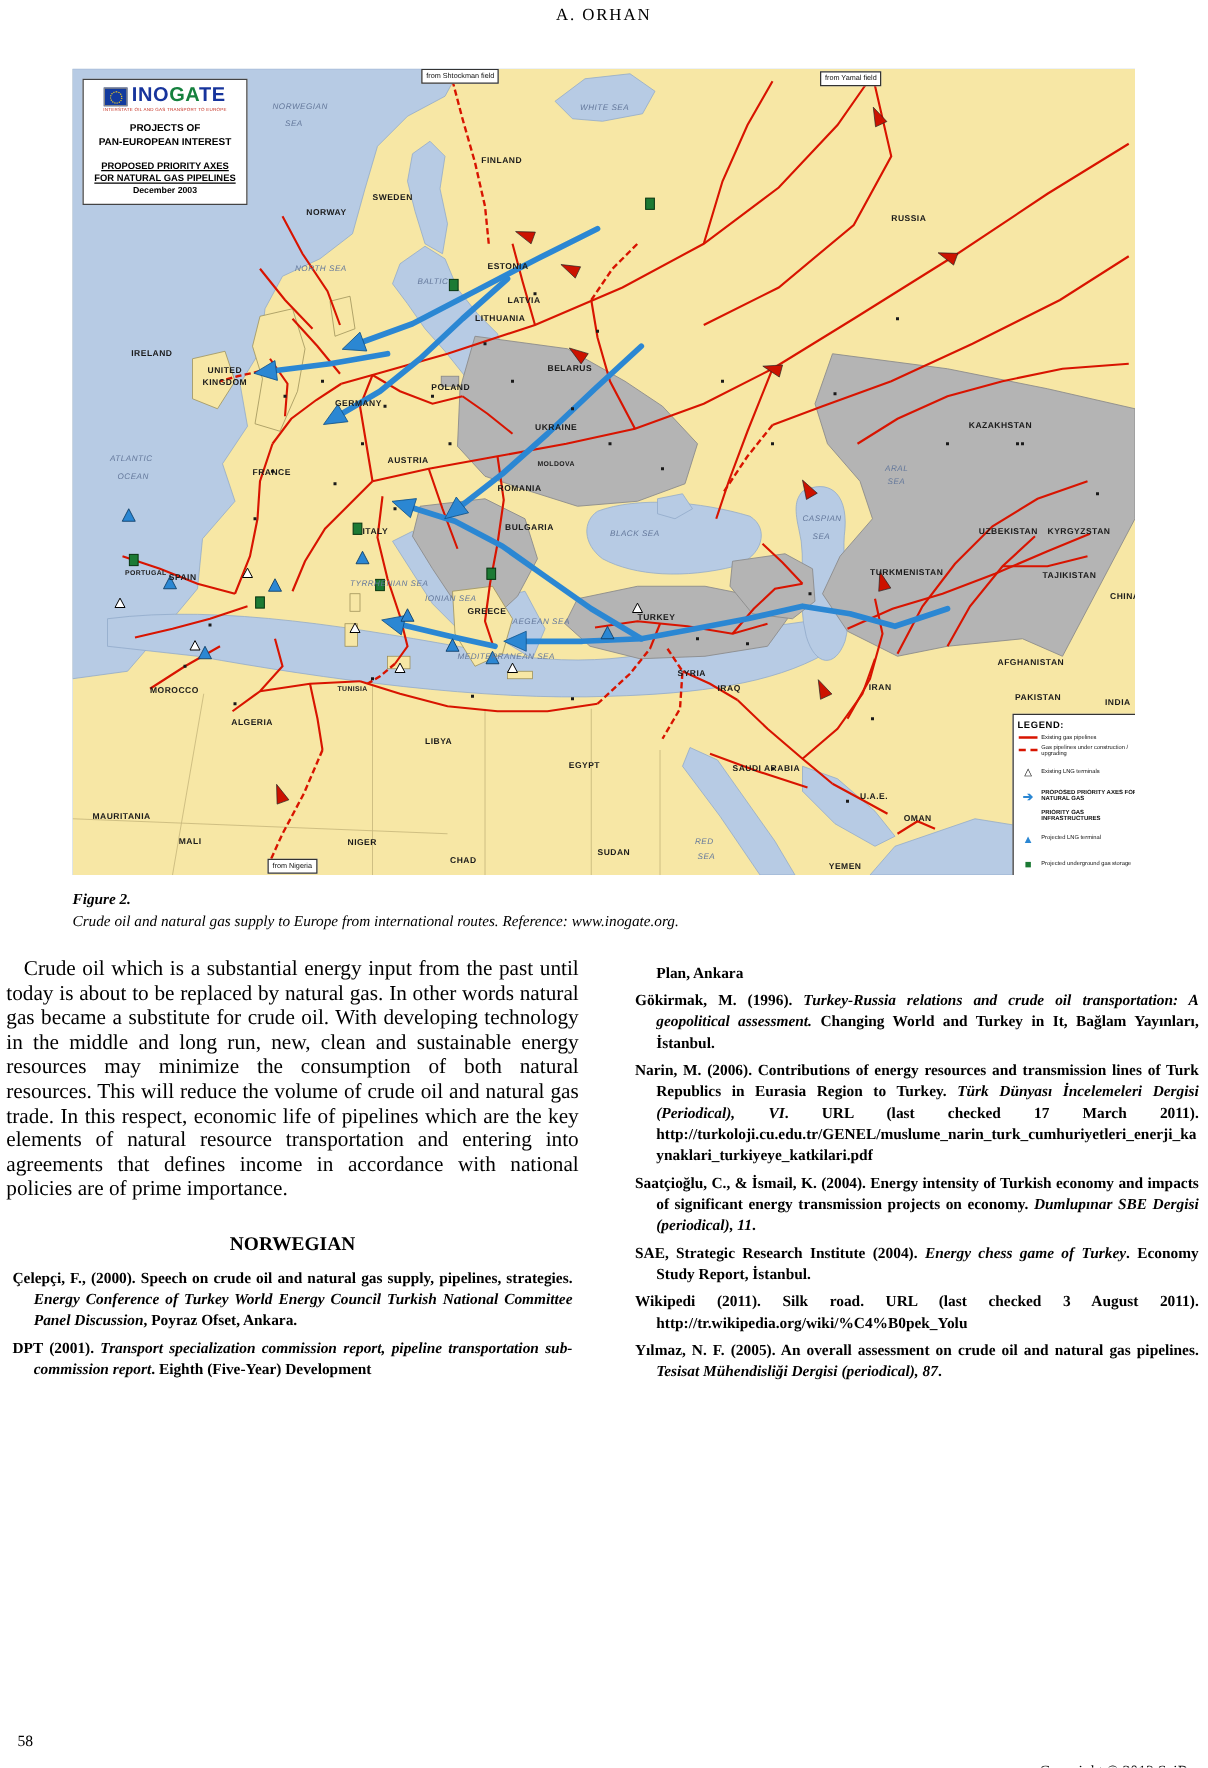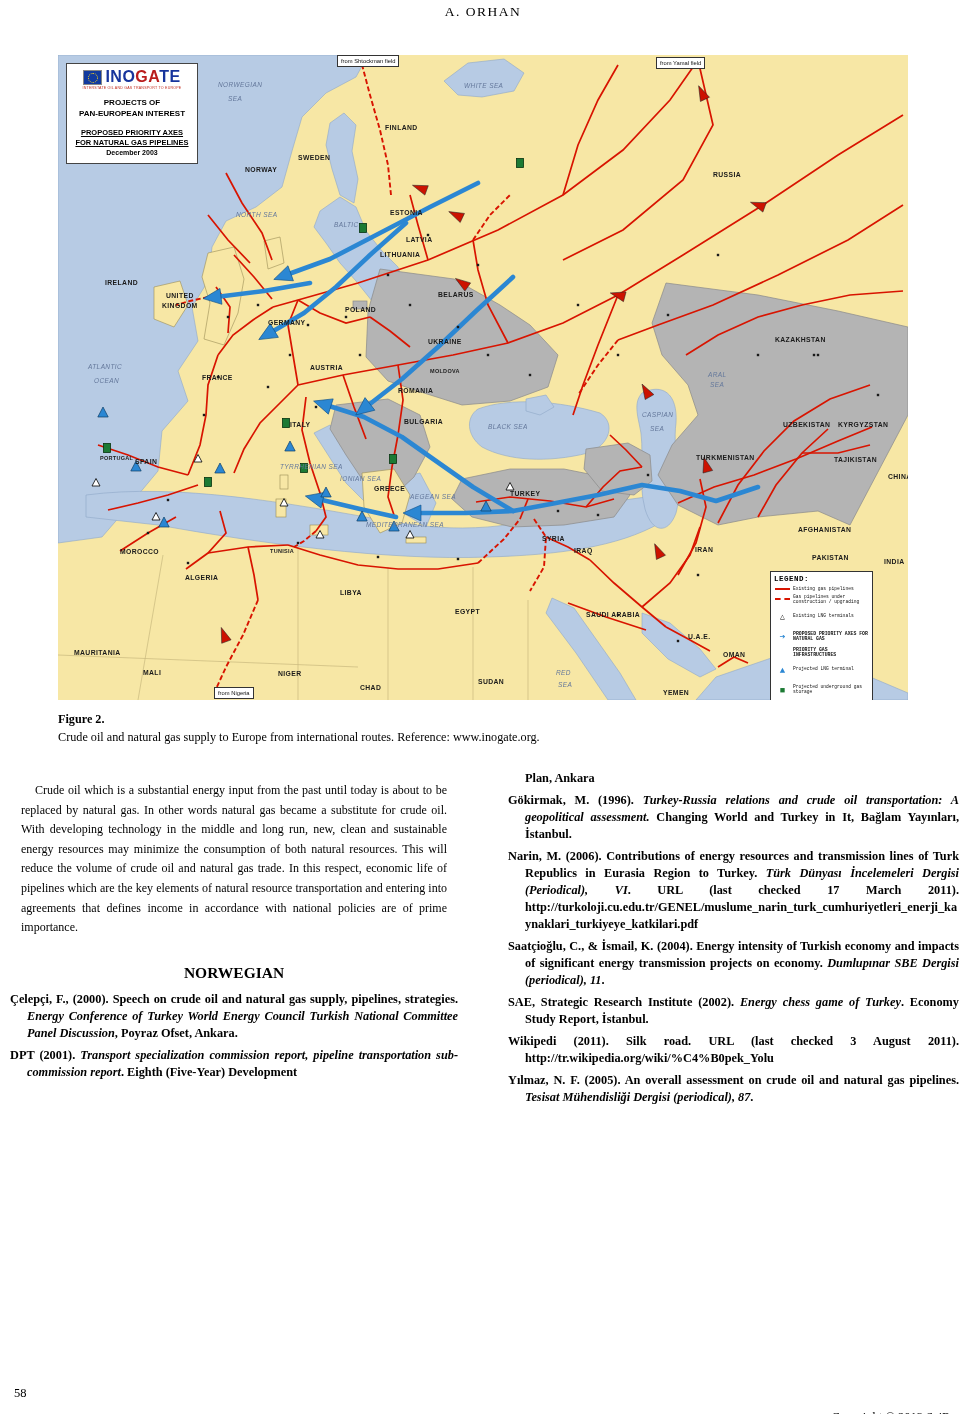--- a/index.html
+++ b/index.html
@@ -13,49 +13,49 @@
   .map-wrap svg{position:absolute;left:0;top:0;}
   .inogate{position:absolute;left:8px;top:8px;width:124px;border:1px solid #444;
            background:#fff;text-align:center;font-family:"Liberation Sans",sans-serif;
            padding:5px 3px 7px;}
   .brand-row{display:flex;align-items:center;justify-content:center;gap:3px;}
   .eu-flag{width:17px;height:13px;background:#123a9e;position:relative;flex:none;
            border:0.5px solid #888;}
   .eu-flag:after{content:"";position:absolute;left:4px;top:2px;width:8px;height:8px;
            border:1px dotted #ffd617;border-radius:50%;}
   .brand-word{font-size:16px;font-weight:bold;letter-spacing:0.5px;color:#17349c;line-height:16px;}
-  .brand-word .g{color:#b91c1c;}
+  .brand-word .g{color:#15803d;}
   .brand-sub{font-size:3.6px;color:#c32a1c;letter-spacing:.2px;margin-top:1px;}
   .ino-line12{font-size:8px;font-weight:bold;margin-top:7px;line-height:11px;}
   .ino-line34{font-size:7.5px;font-weight:bold;margin-top:9px;line-height:10px;text-decoration:underline;}
   .ino-line5{font-size:7px;font-weight:bold;margin-top:1px;}
-  .legendbox{position:absolute;left:712px;top:516px;width:96px;border:1px solid #333;
-             background:#fff;font-family:Liberation Mono, monospace;padding:3px 2px 4px 3px;}
+  .legendbox{position:absolute;left:752px;top:516px;width:96px;border:1px solid #333;
+             background:#fff;font-family:Liberation Sans, sans-serif;padding:3px 2px 4px 3px;}
   .legend-title{font-size:7.5px;font-weight:bold;letter-spacing:.5px;margin-bottom:3px;}
   .legend-row{display:flex;align-items:center;margin:2.5px 0;}
   .legend-row .sym{width:17px;flex:none;text-align:center;margin-right:2px;}
   .legend-row .lbl{font-size:4.6px;line-height:5px;color:#111;}
   .legend-row .lbl.b{font-weight:bold;font-size:4.8px;}
   .sym-line{height:0;border-top:2.5px solid #d81400;margin:0 1px;}
   .sym-dash{height:0;border-top:2.5px dashed #d81400;margin:0 1px;}
   .sym-tri-white{font-size:8px;line-height:8px;color:#000;}
   .sym-arrow{font-size:10px;line-height:9px;color:#2b87d3;font-weight:bold;}
   .sym-tri-blue{font-size:9px;line-height:9px;color:#2b87d3;}
   .sym-sq-green{font-size:9px;line-height:9px;color:#1c7a34;}
   .sym-none{height:1px;}
   .fieldbox{position:absolute;border:1px solid #333;background:#fff;
             font-family:"Liberation Sans",sans-serif;font-size:5.8px;line-height:10px;
             padding:0 3px;white-space:nowrap;color:#111;}
   
-  .caption{position:absolute;left:58px;top:710px;width:800px;font-size:12.2px;line-height:18px;}
+  .caption{position:absolute;left:58px;top:710px;width:800px;font-size:12.2px;line-height:18px;font-style:italic;}
   .caption b{display:block;}
   .col{position:absolute;top:765px;}
   .col-left{left:5px;width:458px;}
   .col-right{left:503px;width:461px;}
-  .body-par{font-size:12px;line-height:19.6px;text-align:justify;text-indent:14px;margin:16px;}
+  .body-par{font-size:17px;line-height:19.6px;text-align:justify;text-indent:14px;margin:0;}
   .refs-heading{font-size:15.5px;font-weight:bold;text-align:center;margin:26px 0 9px;}
   .ref{font-size:12.3px;line-height:17px;text-align:justify;margin:5px;
        padding-left:17px;text-indent:-17px;word-break:break-word;font-weight:bold;}
   .ref.cont{text-indent:0;}
   .ref em{font-style:italic;}
   .footer-left{position:absolute;left:2px;top:1386px;font-size:12.5px;margin-left:12px;}
   .footer-right{position:absolute;right:2px;top:1386px;font-size:12.5px;margin-top:24px;}
 </style>
 </head>
 <body>
@@ -400,20 +400,20 @@
       <p class="ref"><span>DPT (2001). </span><em>Transport specialization commission report, pipeline transportation sub-commission report</em><span>. Eighth (Five-Year) Development</span></p>
     </div>
 </div>
 
 <div class="col col-right">
   <div>
       <p class="ref cont"><span>Plan, Ankara</span></p>
       <p class="ref"><span>Gökirmak, M. (1996). </span><em>Turkey-Russia relations and crude oil transportation: A geopolitical assessment.</em><span> Changing World and Turkey in It, Bağlam Yayınları, İstanbul.</span></p>
       <p class="ref"><span>Narin, M. (2006). Contributions of energy resources and transmission lines of Turk Republics in Eurasia Region to Turkey. </span><em>Türk Dünyası İncelemeleri Dergisi (Periodical), VI</em><span>. URL (last checked 17 March 2011). http://turkoloji.cu.edu.tr/GENEL/muslume_narin_turk_cumhuriyetleri_enerji_kaynaklari_turkiyeye_katkilari.pdf</span></p>
       <p class="ref"><span>Saatçioğlu, C., &amp; İsmail, K. (2004). Energy intensity of Turkish economy and impacts of significant energy transmission projects on economy. </span><em>Dumlupınar SBE Dergisi (periodical), 11</em><span>.</span></p>
-      <p class="ref"><span>SAE, Strategic Research Institute (2002). </span><em>Energy chess game of Turkey</em><span>. Economy Study Report, İstanbul.</span></p>
+      <p class="ref"><span>SAE, Strategic Research Institute (2004). </span><em>Energy chess game of Turkey</em><span>. Economy Study Report, İstanbul.</span></p>
       <p class="ref"><span>Wikipedi (2011). Silk road. URL (last checked 3 August 2011). http://tr.wikipedia.org/wiki/%C4%B0pek_Yolu</span></p>
       <p class="ref"><span>Yılmaz, N. F. (2005). An overall assessment on crude oil and natural gas pipelines. </span><em>Tesisat Mühendisliği Dergisi (periodical), 87</em><span>.</span></p>
     </div>
 </div>
 
 <div class="footer-left">58</div>
 <div class="footer-right">Copyright © 2013 SciRes.</div>
 
 </body></html>

